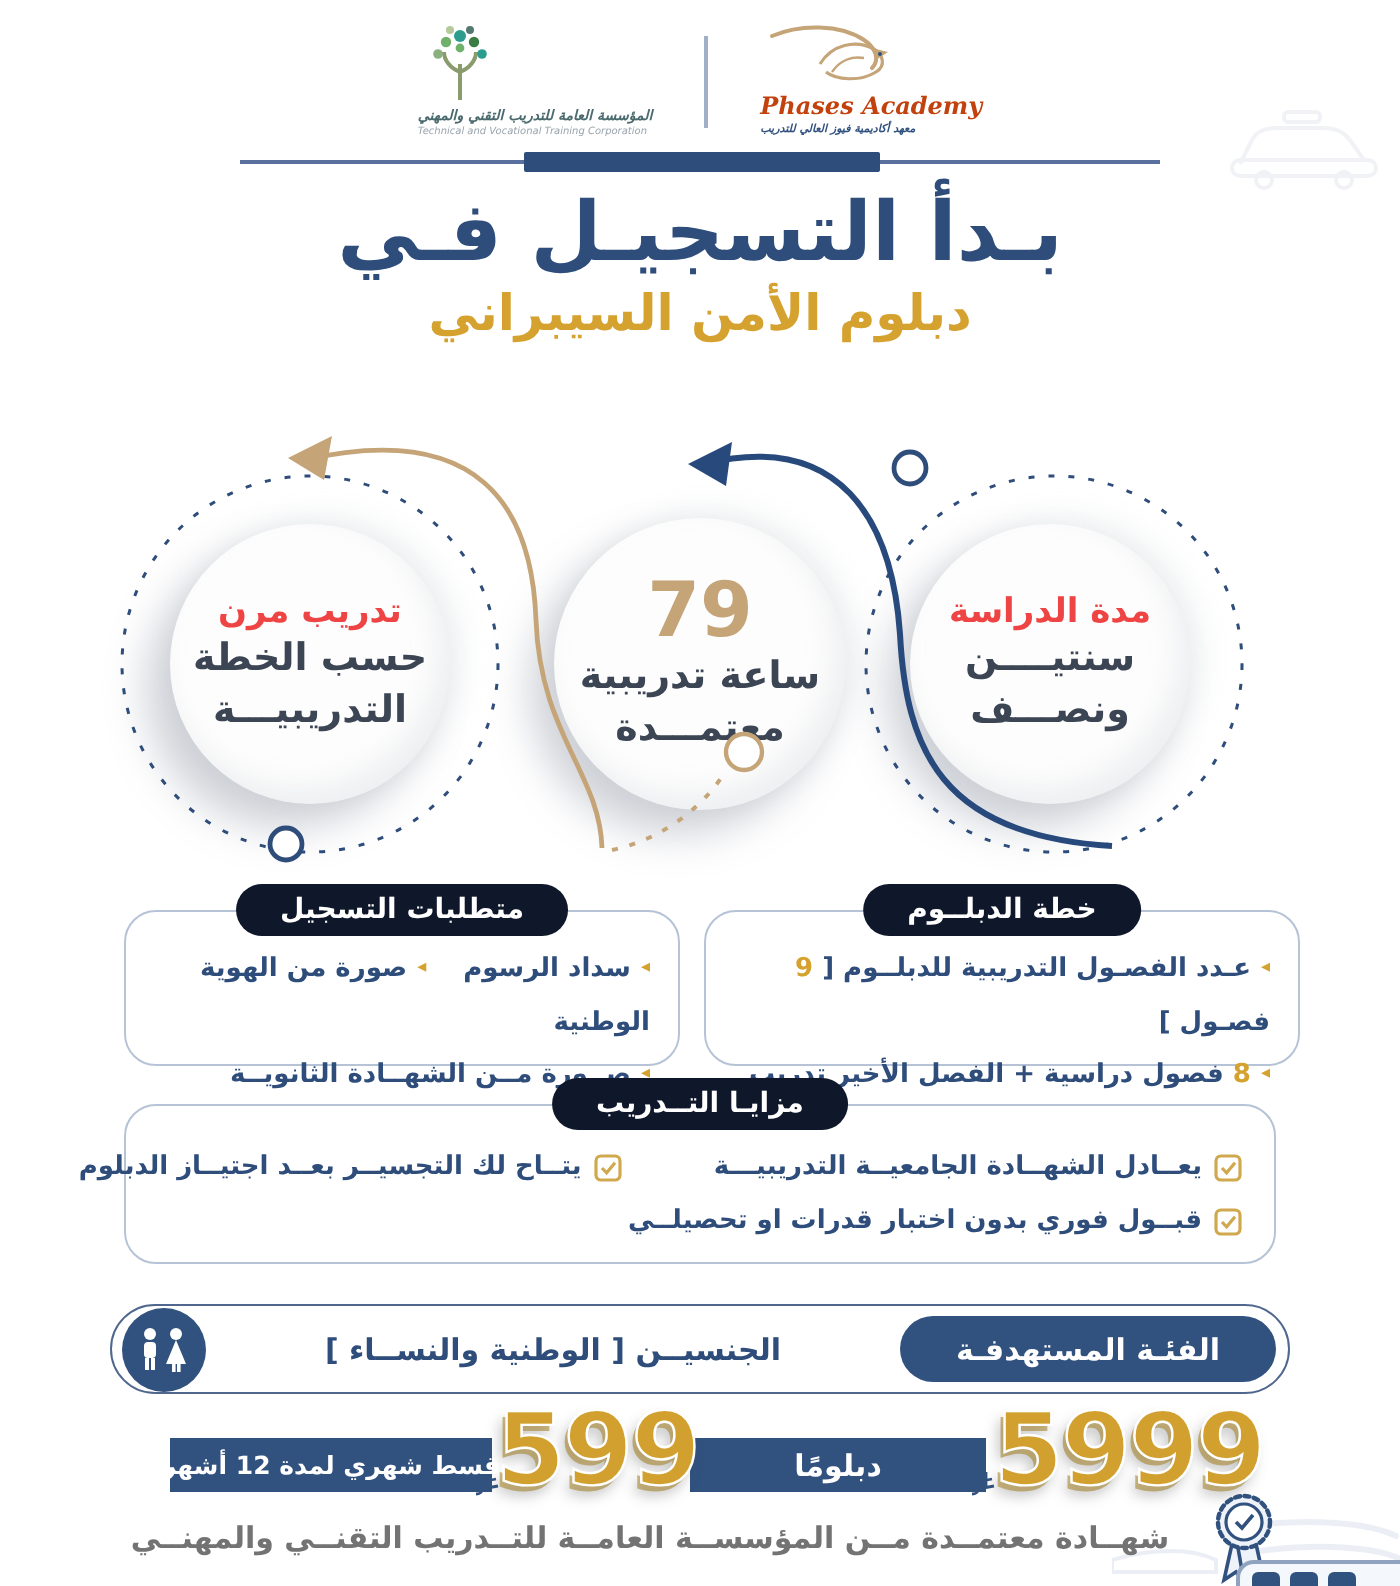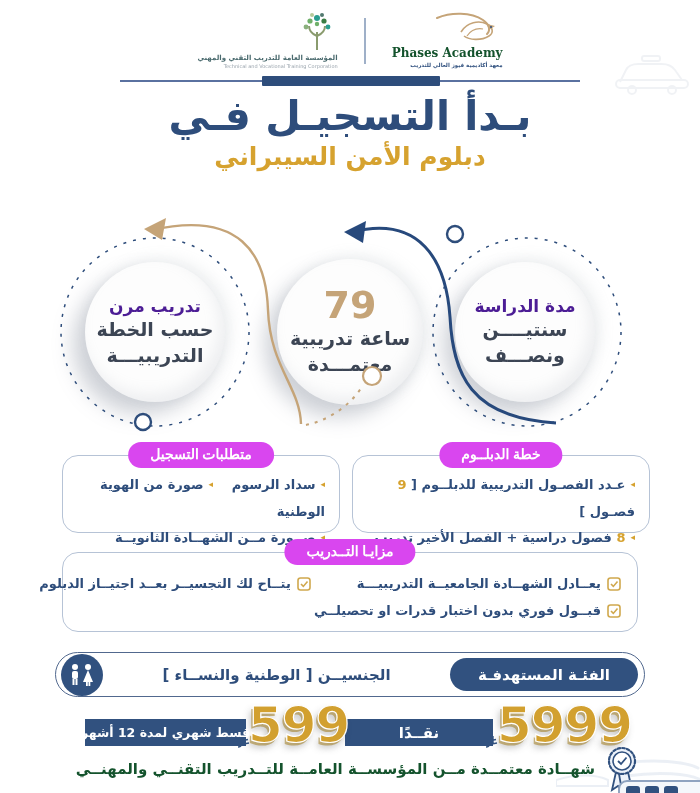--- a/index.html
+++ b/index.html
@@ -2,25 +2,25 @@
 <html lang="ar"><head>
 <meta charset="utf-8">
 <style>
   html,body{margin:0;padding:0;background:#fff;}
   *{box-sizing:border-box;}
   body{font-family:"DejaVu Sans", sans-serif;}
   .page{position:relative;width:700px;height:793px;background:#ffffff;overflow:hidden;margin:0 auto;}
 
   
   .header{position:absolute;top:10px;left:0;width:100%;display:flex;justify-content:center;align-items:flex-start;gap:26px;}
-  .logo-block{display:flex;flex-direction:column;align-items:flex-end;}
+  .logo-block{display:flex;flex-direction:column;align-items:flex-start;font-style:italic;}
   .tvtc-name{font-size:7px;font-weight:bold;color:#4a6a6e;margin-top:2px;white-space:nowrap;}
   .tvtc-sub{font-size:5px;color:#9aa4ad;margin-top:1px;white-space:nowrap;}
   .header-divider{width:2px;height:46px;background:#9fb0c8;margin-top:8px;}
-  .phases-name{font-family:"DejaVu Serif", serif;font-size:12px;font-weight:bold;color:#14532d;margin-top:2px;white-space:nowrap;}
+  .phases-name{font-family:"DejaVu Serif", serif;font-size:12px;font-weight:bold;color:#c2410c;margin-top:2px;white-space:nowrap;}
   .phases-tag{font-size:5.5px;color:#31517f;font-weight:bold;margin-top:2px;white-space:nowrap;}
 
   .rule-thin{position:absolute;left:120px;top:80px;width:460px;height:2px;background:#5a71a0;}
   .rule-thick{position:absolute;left:262px;top:76px;width:178px;height:10px;background:#2e4d7b;border-radius:1px;}
 
   
   .car-top{position:absolute;left:612px;top:48px;opacity:.5;}
 
   
   .title-block{position:absolute;top:92px;left:0;width:100%;text-align:center;direction:rtl;}
@@ -29,28 +29,28 @@
 
   
   .circles{position:absolute;top:212px;left:0;width:700px;height:226px;}
   .deco-svg{position:absolute;top:0;left:0;pointer-events:none;}
   .circle{position:absolute;background:#fdfdfd;border-radius:50%;
           box-shadow:-12px 12px 20px rgba(125,135,150,.38), 6px -4px 14px rgba(150,158,170,.15), inset -6px -8px 14px rgba(170,178,190,.18);
           display:flex;flex-direction:column;align-items:center;justify-content:center;text-align:center;direction:rtl;}
   .c-right{left:455px;top:50px;width:140px;height:140px;}
   .c-mid{left:277px;top:47px;width:146px;height:146px;}
   .c-left{left:85px;top:50px;width:140px;height:140px;}
-  .stat-head{font-size:17px;font-weight:bold;color:#4c1d95;line-height:1.3;}
+  .stat-head{font-size:17px;font-weight:bold;color:#ef4444;line-height:1.3;}
   .stat-head-big{font-size:38px;font-weight:bold;color:#c5a478;line-height:1.05;}
   .stat-line{font-size:19px;font-weight:bold;color:#3c4554;line-height:1.35;}
 
   
   .box{position:absolute;border:1.6px solid #b6c3d6;border-radius:16px;background:#fff;}
-  .box-pill{position:absolute;top:-14px;left:50%;transform:translateX(-50%);background:#d946ef;color:#fff;
-            font-size:14px;font-weight:bold;padding:4px 22px;border-radius:14px;white-space:nowrap;line-height:1.3;font-family:Liberation Serif, serif;}
+  .box-pill{position:absolute;top:-14px;left:50%;transform:translateX(-50%);background:#0f172a;color:#fff;
+            font-size:14px;font-weight:bold;padding:4px 22px;border-radius:14px;white-space:nowrap;line-height:1.3;}
   .box-req{left:62px;top:455px;width:278px;height:78px;}
   .box-plan{left:352px;top:455px;width:298px;height:78px;}
   .box-ben{left:62px;top:552px;width:576px;height:80px;}
   .box-body{direction:rtl;padding:16px 14px 6px 10px;font-size:13px;font-weight:bold;color:#2e4d7b;line-height:2.05;}
   .bullet{color:#d6a22f;font-size:9px;vertical-align:2px;margin-left:5px;}
   .gold{color:#d6a22f;}
   .req-row1 .item{margin-left:14px;}
   .ben-body{display:flex;flex-direction:column;padding:17px 16px 6px;direction:rtl;}
   .ben-row{display:flex;gap:46px;font-size:13px;font-weight:bold;color:#2e4d7b;line-height:2.1;}
   .ben-item{display:flex;align-items:center;gap:6px;white-space:nowrap;}
@@ -73,22 +73,22 @@
   .price-inst{left:248px;top:700px;}
   .price-bar{position:absolute;top:719px;height:27px;background:#31517f;color:#fff;display:flex;align-items:center;
              justify-content:center;font-weight:bold;direction:rtl;white-space:nowrap;}
   .bar-cash{left:345px;width:148px;font-size:15px;}
   .bar-inst{left:85px;width:161px;font-size:12.5px;}
   .riyal{position:absolute;}
   .riyal-cash{left:485px;top:735px;}
   .riyal-inst{left:237px;top:735px;}
 
   
-  .cert-text{position:absolute;left:55px;top:760px;width:540px;direction:rtl;
-             color:#14532d;font-size:15px;font-weight:bold;white-space:nowrap;}
+  .cert-text{position:absolute;left:55px;top:760px;width:540px;text-align:center;direction:rtl;
+             color:#737373;font-size:15px;font-weight:bold;white-space:nowrap;}
   .medal{position:absolute;left:599px;top:744px;}
   .swoosh{position:absolute;left:556px;top:752px;opacity:.55;}
   .corner-box{position:absolute;left:618px;top:780px;width:92px;height:34px;border:2px solid #8fa3c0;border-radius:9px;
               background:#f4f7fb;display:flex;gap:5px;padding:4px 6px;}
   .corner-sq{width:14px;height:14px;background:#31517f;border-radius:3px;}
 </style>
 </head>
 <body>
 
 <div class="page">
@@ -233,21 +233,21 @@
         <rect x="19" y="20" width="1.8" height="4" fill="#fff"></rect>
           <rect x="21.5" y="20" width="1.8" height="4" fill="#fff"></rect>
       </svg>
     </div>
   </div>
 
   <div class="price-num price-cash">5999</div>
   <svg class="riyal riyal-cash" width="13" height="14" viewBox="0 0 13 14">
     <path d="M4 1 L4 10 C4 11 3 12 1 12 M8 1 L8 9 M1 6.5 L11 4.5 M1 10 L12 8" stroke="#31517f" stroke-width="1.4" fill="none"></path>
   </svg>
-  <div class="price-bar bar-cash">نقــدًا</div>
+  <div class="price-bar bar-cash">دبلومًا</div>
 
   <div class="price-num price-inst">599</div>
   <svg class="riyal riyal-inst" width="13" height="14" viewBox="0 0 13 14">
     <path d="M4 1 L4 10 C4 11 3 12 1 12 M8 1 L8 9 M1 6.5 L11 4.5 M1 10 L12 8" stroke="#31517f" stroke-width="1.4" fill="none"></path>
   </svg>
   <div class="price-bar bar-inst">قسط شهري لمدة 12 أشهر</div>
 
   <svg class="swoosh" width="144" height="40" viewBox="0 0 144 40">
     <path d="M60 12 C100 6 130 10 142 16" stroke="#dbe3ee" stroke-width="3" fill="none" stroke-linecap="round"></path>
     <path d="M70 24 C105 19 132 22 143 27" stroke="#dbe3ee" stroke-width="3" fill="none" stroke-linecap="round"></path>

